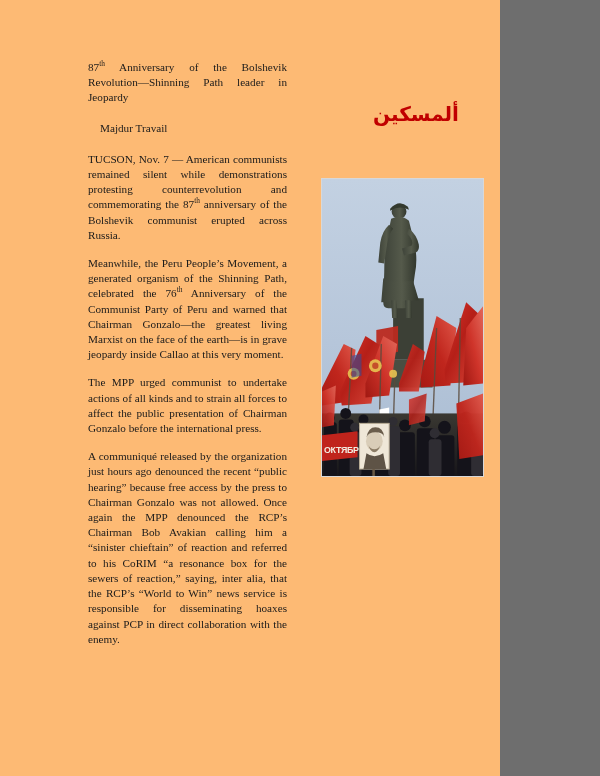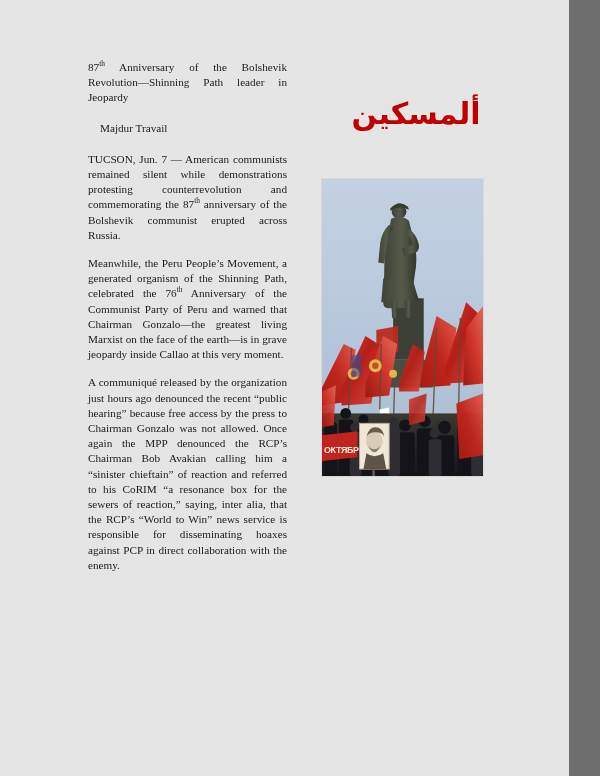--- a/index.html
+++ b/index.html
@@ -5,23 +5,23 @@
   html, body {
     margin: 0;
     padding: 0;
     background: #6e6e6e;
   }
   body {
     font-family: "Liberation Serif", serif;
   }
   .page {
     position: relative;
-    width: 569px;
+    width: 500px;
     height: 776px;
-    background: #e5e5e5;
+    background: #fdba74;
     overflow: hidden;
   }
 
   
   .article {
     position: absolute;
     left: 88px;
     top: 60px;
     width: 199px;
   }
@@ -50,21 +50,21 @@
 
   
   .masthead {
     position: absolute;
     left: 330px;
     top: 92px;
     width: 172px;
     text-align: center;
     direction: rtl;
     font-family: "DejaVu Sans", sans-serif;
-    font-size: 30px;
+    font-size: 20px;
     font-weight: 700;
     line-height: 44px;
     color: #c00000;
     letter-spacing: 0;
   }
 
   
   .photo {
     position: absolute;
     left: 321px;
@@ -86,24 +86,25 @@
 <body>
 
 <div class="page">
 
   <div class="article">
 
     <p class="headline"><span>87</span><sup>th</sup><span> Anniversary of the Bolshevik Revolution—Shinning Path leader in Jeopardy</span></p>
 
     <p class="byline">Majdur Travail</p>
 
-    <p><span>TUCSON, Jun. 7 — American communists remained silent while demonstrations protesting counterrevolution and commemorating the 87</span><sup>th</sup><span> anniversary of the Bolshevik communist erupted across Russia.</span></p>
+    <p><span>TUCSON, Nov. 7 — American communists remained silent while demonstrations protesting counterrevolution and commemorating the 87</span><sup>th</sup><span> anniversary of the Bolshevik communist erupted across Russia.</span></p>
 
     <p><span>Meanwhile, the Peru People’s Movement, a generated organism of the Shinning Path, celebrated the 76</span><sup>th</sup><span> Anniversary of the Communist Party of Peru and warned that Chairman Gonzalo—the greatest living Marxist on the face of the earth—is in grave jeopardy inside Callao at this very moment.</span></p>
 
+    <p>The MPP urged communist to undertake actions of all kinds and to strain all forces to affect the public presentation of Chairman Gonzalo before the international press.</p>
 
     <p>A communiqué released by the organization just hours ago denounced the recent “public hearing” because free access by the press to Chairman Gonzalo was not allowed.  Once again the MPP denounced the RCP’s Chairman Bob Avakian calling him a “sinister chieftain” of reaction and referred to his CoRIM “a resonance box for the sewers of reaction,” saying, inter alia, that the RCP’s “World to Win” news service is responsible for disseminating hoaxes against PCP in direct collaboration with the enemy.</p>
   </div>
 
   <div class="masthead">ألمسكين</div>
 
   <div class="photo">
     <svg viewBox="0 0 163 299" preserveAspectRatio="none">
       <defs>
         <linearGradient id="skyGrad" x1="0" y1="0" x2="0" y2="1">

